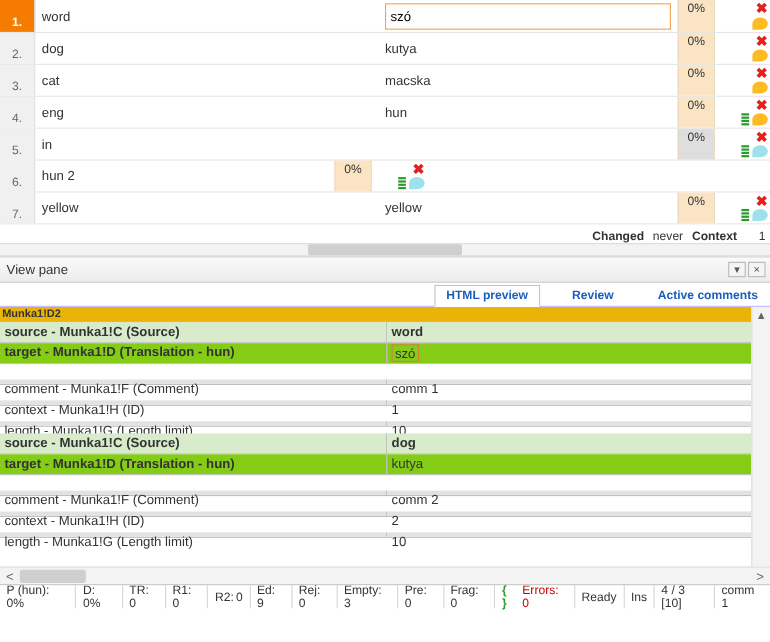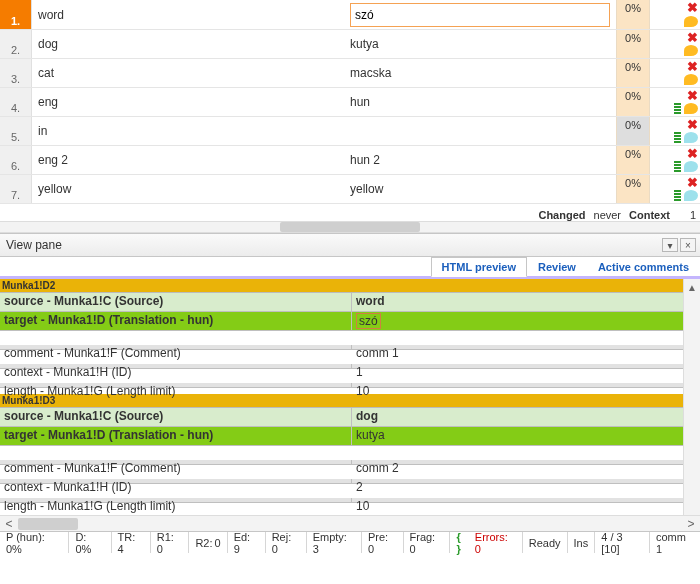--- a/index.html
+++ b/index.html
@@ -28,21 +28,21 @@
   .context-line { height:18px; display:flex; align-items:flex-end; justify-content:flex-end; gap:8px; padding-right:4px; font-size:11px; border-top:1px solid #e5e5e5; }
   .context-line b { font-weight:bold; }
   .hscroll-top { height:12px; background:#f3f3f3; border-top:1px solid #ddd; border-bottom:1px solid #ddd; position:relative; }
   .hscroll-top .stub { position:absolute; left:40%; top:0; width:20%; height:100%; background:#cfcfcf; border-radius:2px; }
 
   
   .vp-header { display:flex; align-items:center; height:24px; border-top:1px solid #c6c6c6; border-bottom:1px solid #c6c6c6; background:linear-gradient(#fafafa,#ececec); padding-left:6px; font-size:12px; justify-content:space-between; }
   .vp-header .wicon { display:flex; gap:2px; padding-right:4px; }
   .wicon span { width:16px; height:14px; border:1px solid #b7b7b7; background:#f4f4f4; display:inline-flex; align-items:center; justify-content:center; font-size:10px; color:#555; }
 
-  .tabs-row { display:flex; justify-content:flex-end; border-bottom:3px solid #c4b5fd; height:22px; align-items:flex-end; gap:0; }
+  .tabs-row { display:flex; justify-content:flex-end; border-bottom:1px solid #c4b5fd; height:22px; align-items:flex-end; gap:18px; }
   .tab { padding:3px 10px; font-size:11px; color:#1b5fbd; border:1px solid transparent; border-bottom:none; cursor:pointer; font-weight:bold;}
   .tab.active { border:1px solid #c6c6c6; border-bottom:1px solid #fff; background:#fff; position:relative; top:1px; }
 
   
   .panels { height:236px; overflow:hidden; position:relative; }
   .panels-inner { position:absolute; left:0; top:0; width:683px; }
   .vscroll { position:absolute; right:0; top:0; width:17px; height:100%; background:#f3f3f3; border-left:1px solid #ddd; }
   .vscroll .ar  { height:16px; display:flex; align-items:center; justify-content:center; color:#666; font-size:10px; }
   .panel { margin-bottom:6px; }
   .panel-title { font-size:10px; font-weight:bold; color:#333; padding:1px 2px; background:#eab308; border-bottom:1px solid #bbb;}
@@ -149,21 +149,20 @@
             <i></i>
             <i></i>
             <i></i>
           </span>
           <span class="bubble cyan"></span>
         </div>
       </div>
     </div>
     <div class="grid-row">
       <div class="num-cell">6.</div>
-      <div class="src-cell">eng 2</div>
       <div class="tgt-cell">hun 2</div>
       <div class="pct-cell">0%</div>
       <div class="icons-cell">
         <div class="icons-row">
           <span class="x-icon">✖</span>
         </div>
         <div class="icons-row">
           <span class="bars">
             <i></i>
             <i></i>
@@ -238,21 +237,20 @@
         <div class="kv gray">
           <div class="k">context - Munka1!H (ID)</div>
           <div class="v">1</div>
         </div>
         <div class="kv gray">
           <div class="k">length - Munka1!G (Length limit)</div>
           <div class="v">10</div>
         </div>
       </div>
       <div class="panel">
-        <div class="panel-title">Munka1!D3</div>
         <div class="kv green">
           <div class="k">source - Munka1!C (Source)</div>
           <div class="v">dog</div>
         </div>
         <div class="kv pink">
           <div class="k">target - Munka1!D (Translation - hun)</div>
           <div class="v plain">kutya</div>
         </div>
         <div class="kv gray">
           <div class="k">comment - Munka1!F (Comment)</div>
@@ -276,21 +274,21 @@
   <span class="ar">&lt;</span>
   <div class="track">
       <div class="stub"></div>
     </div>
   <span class="ar">&gt;</span>
 </div>
 
 <div class="status">
   <span class="seg">P (hun): 0%</span>
   <span class="seg">D: 0%</span>
-  <span class="seg">TR: 4</span>
+  <span class="seg">TR: 0</span>
   <span class="seg">R1: 0</span>
   <span class="seg">R2: <span>0</span></span>
   <span class="seg">Ed: 9</span>
   <span class="seg">Rej: 0</span>
   <span class="seg">Empty: 3</span>
   <span class="seg">Pre: 0</span>
   <span class="seg">Frag: 0</span>
   <span class="seg"><span class="brace">{ }</span>&nbsp;<span class="err">Errors: 0</span></span>
   <span class="seg">Ready</span>
   <span class="seg">Ins</span>

